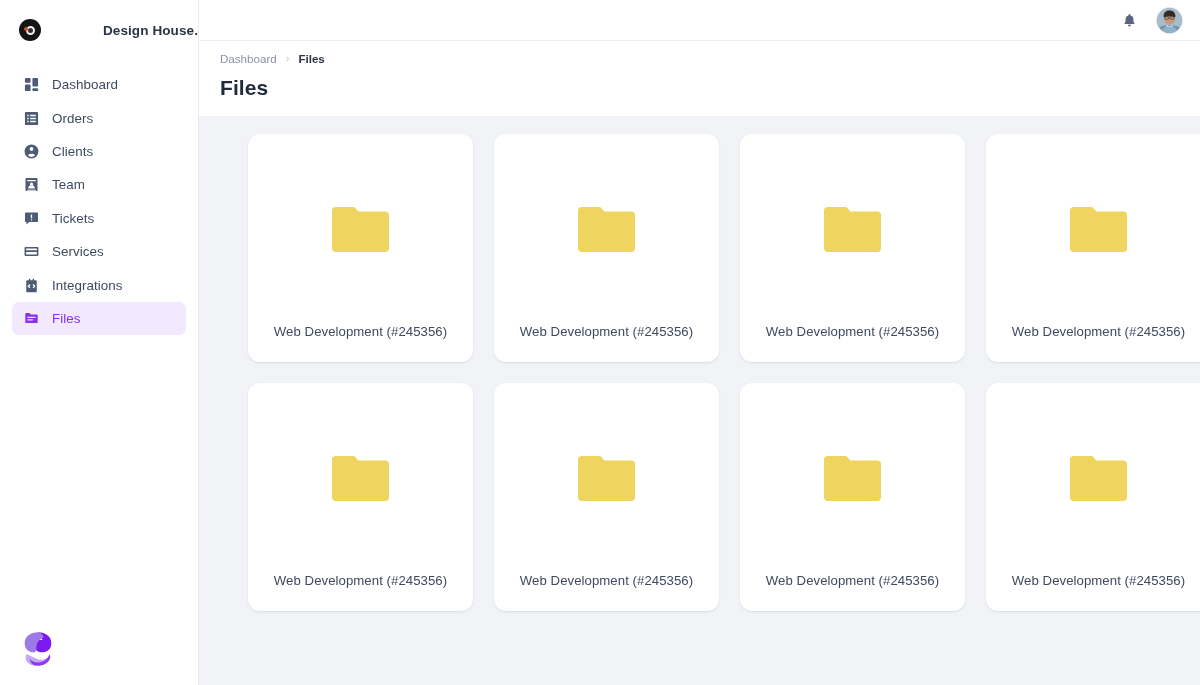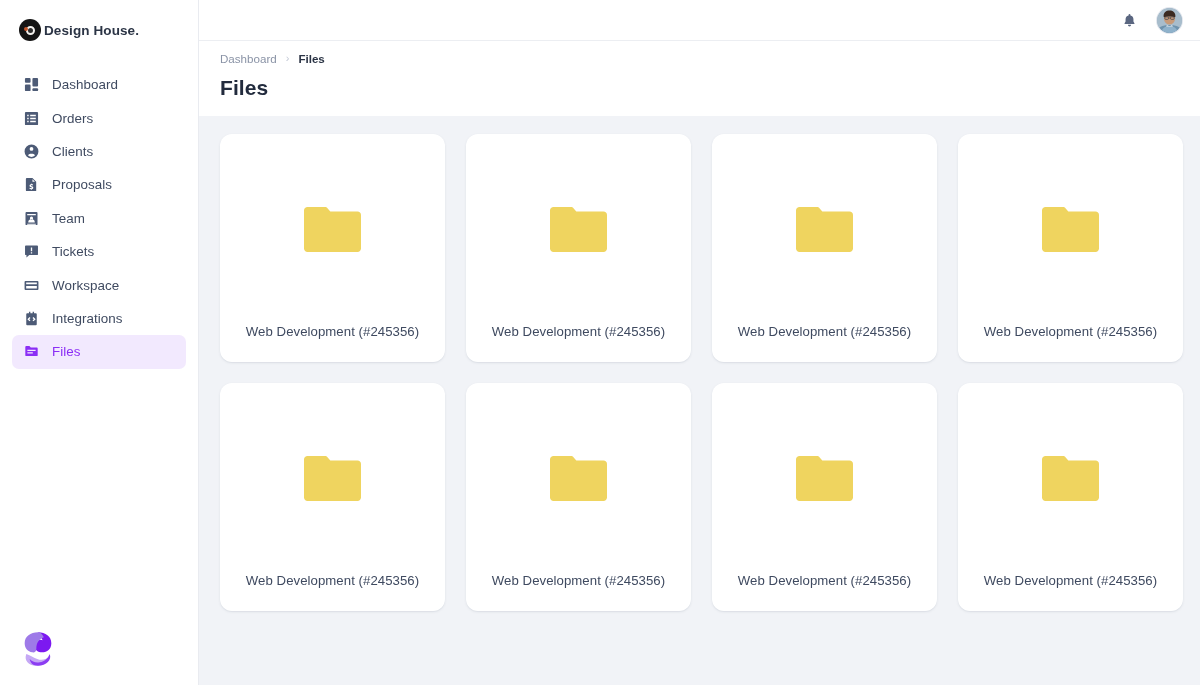--- a/index.html
+++ b/index.html
@@ -34,20 +34,21 @@
     flex-direction: column;
     position: relative;
   }
 
   .brand {
     height: 60px;
     display: flex;
     align-items: center;
     padding-left: 19px;
     gap: 3px;
+    justify-content: space-between;
   }
 
   .brand-mark {
     width: 22px;
     height: 22px;
     border-radius: 50%;
     background: #141414;
     position: relative;
     flex: 0 0 auto;
     display: flex;
@@ -207,20 +208,21 @@
   .content {
     flex: 1;
     padding: 18px 15px 0 21px;
     overflow: hidden;
   }
 
   .card-grid {
     display: grid;
     grid-template-columns: repeat(4, 225px);
     gap: 21px;
+    margin-left: 28px;
   }
 
   .file-card {
     height: 228px;
     background: #ffffff;
     border-radius: 12px;
     box-shadow: 0 1px 3px rgba(32,43,71,.07), 0 1px 1px rgba(32,43,71,.04);
     display: flex;
     flex-direction: column;
     align-items: center;
@@ -286,28 +288,20 @@
       <a class="nav-item">
         <span class="nav-icon">
           <svg viewBox="0 0 16 16" width="15" height="15">
               <path d="M8 .6A7.4 7.4 0 1 0 8 15.4 7.4 7.4 0 0 0 8 .6zm0 2.6a2 2 0 1 1 0 4 2 2 0 0 1 0-4zM4.3 12.3a2.6 2.6 0 0 1 2.5-1.9h2.4a2.6 2.6 0 0 1 2.5 1.9 5.9 5.9 0 0 1-7.4 0z"></path>
             </svg>
         </span>
         <span class="nav-label">Clients</span>
       </a>
 
 
-      <a class="nav-item">
-        <span class="nav-icon">
-          <svg viewBox="0 0 16 16" width="15" height="15">
-              <path d="M3 1h6l4 4v10H3a1 1 0 0 1-1-1V2a1 1 0 0 1 1-1zm6 1.3V5h2.7L9 2.3zM7.4 7.1v.6c-.9.1-1.5.7-1.5 1.5 0 .9.6 1.3 1.7 1.6.6.2.8.3.8.6s-.3.5-.8.5c-.6 0-1.1-.2-1.5-.4l-.3 1.1c.4.2.9.4 1.6.4v.7h.9v-.7c1-.1 1.6-.8 1.6-1.6 0-.8-.5-1.3-1.6-1.6-.7-.2-.9-.4-.9-.6 0-.2.2-.4.7-.4.6 0 1 .2 1.3.3l.3-1.1c-.3-.1-.7-.3-1.3-.3v-.6h-1z"></path>
-            </svg>
-        </span>
-        <span class="nav-label">Proposals</span>
-      </a>
 
       <a class="nav-item">
         <span class="nav-icon">
           <svg viewBox="0 0 16 16" width="15" height="15">
               <path d="M2.6 1h10.8a1 1 0 0 1 1 1v12a1 1 0 0 1-1 1H2.6a1 1 0 0 1-1-1V2a1 1 0 0 1 1-1zm.8 2.1v1.3h9.2V3.1H3.4zM8 5.9a1.7 1.7 0 1 0 0 3.4 1.7 1.7 0 0 0 0-3.4zM4.5 12.2h7a3.5 3.5 0 0 0-7 0zm-1.1 1.4v1.1h9.2v-1.1H3.4z"></path>
             </svg>
         </span>
         <span class="nav-label">Team</span>
       </a>
 
@@ -319,21 +313,21 @@
         </span>
         <span class="nav-label">Tickets</span>
       </a>
 
       <a class="nav-item">
         <span class="nav-icon">
           <svg viewBox="0 0 16 16" width="15" height="15">
               <path d="M1.6 3.2h12.8a1 1 0 0 1 1 1v7.6a1 1 0 0 1-1 1H1.6a1 1 0 0 1-1-1V4.2a1 1 0 0 1 1-1zm.7 1.6v1.8h11.4V4.8H2.3zm0 3.6v2.8h11.4V8.4H2.3z"></path>
             </svg>
         </span>
-        <span class="nav-label">Workspace</span>
+        <span class="nav-label">Services</span>
       </a>
 
       <a class="nav-item">
         <span class="nav-icon">
           <svg viewBox="0 0 16 16" width="15" height="15">
               <path d="M5.3.8v1.6H3.4a1 1 0 0 0-1 1v10.8a1 1 0 0 0 1 1h9.2a1 1 0 0 0 1-1V3.4a1 1 0 0 0-1-1h-1.9V.8H9.2v1.6H6.8V.8H5.3zm.6 5.6 1 1-1.3 1.3 1.3 1.3-1 1L3.6 8.7 5.9 6.4zm4.2 0 2.3 2.3-2.3 2.3-1-1 1.3-1.3-1.3-1.3 1-1z"></path>
             </svg>
         </span>
         <span class="nav-label">Integrations</span>
       </a>

